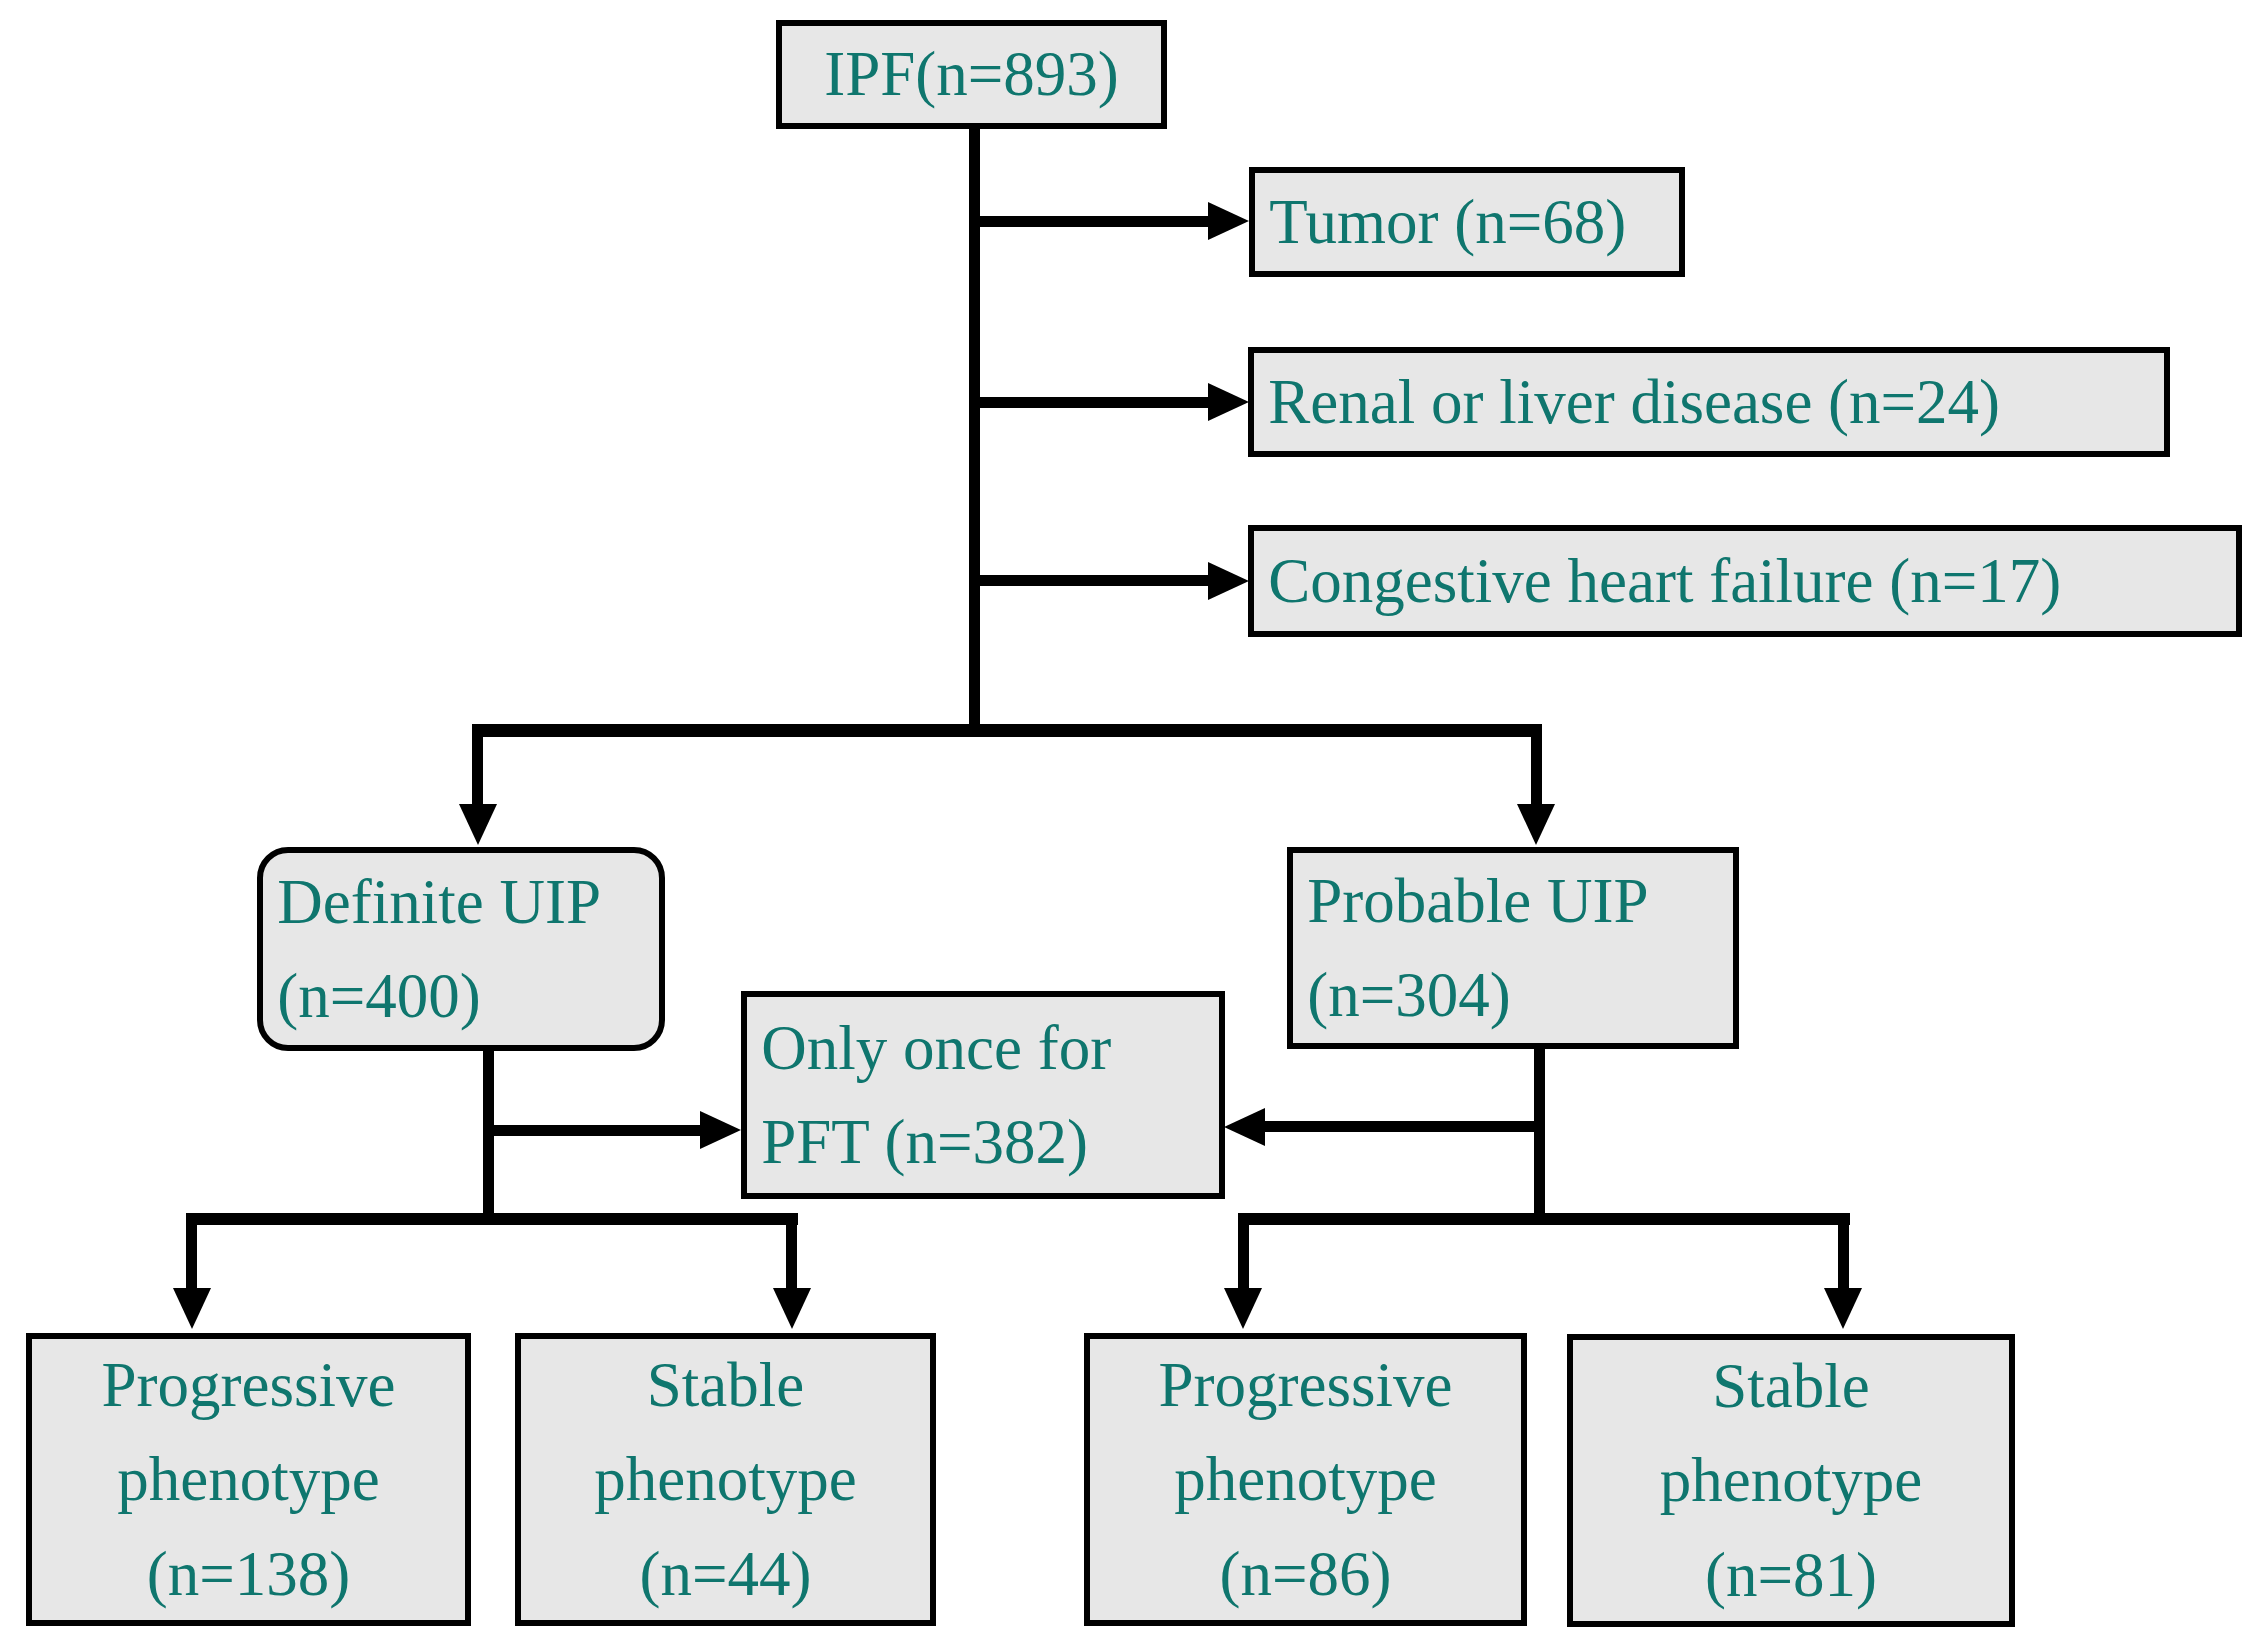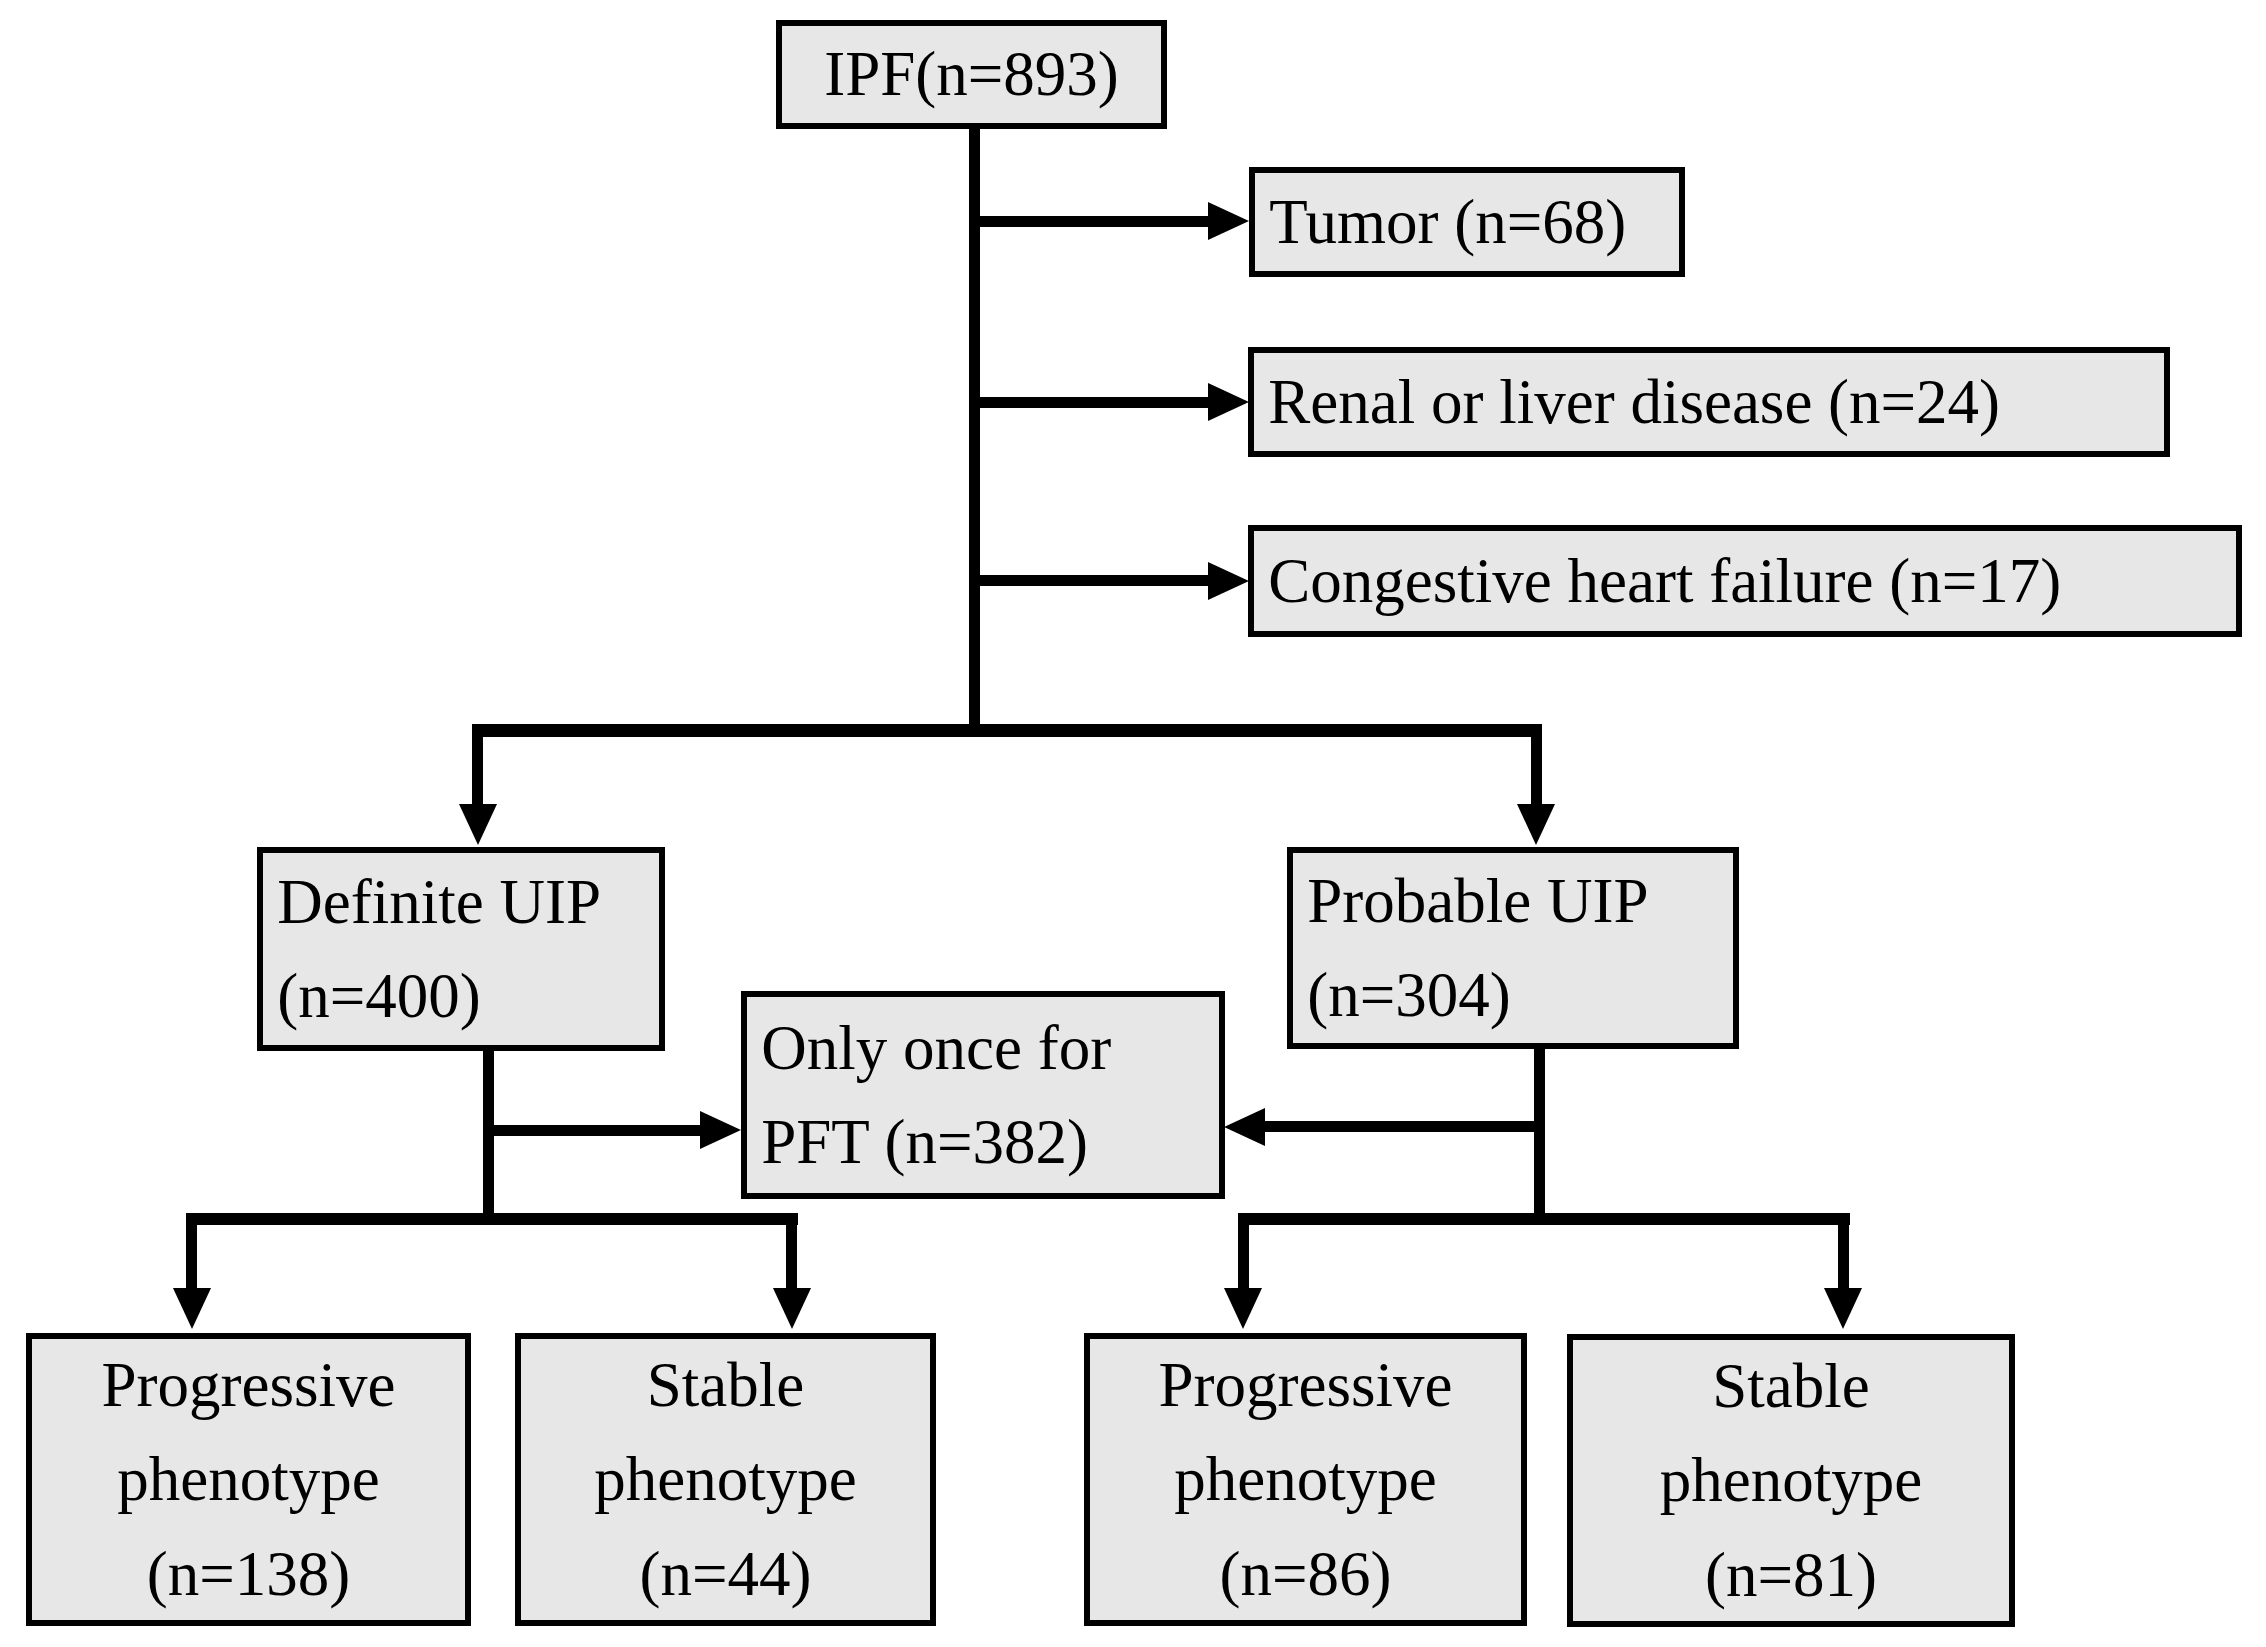--- a/index.html
+++ b/index.html
@@ -1,21 +1,21 @@
 <!DOCTYPE html>
 <html style="font-size:14.3px"><head>
 <meta charset="utf-8">
 <style>
   html,body{margin:0;padding:0;background:#ffffff;}
   #canvas{
     position:relative;
     width:2267px;height:1648px;
     background:#ffffff;
     font-family:"Liberation Serif", serif;
-    color:#000000;
+    color:#0f766e;
     overflow:hidden;
   }
   .box{
     position:absolute;
     background:#e7e7e7;
     border:6.3px solid #000000;
     box-sizing:border-box;
     display:flex;
     flex-direction:column;
     justify-content:center;
@@ -85,21 +85,21 @@
   </div>
 
   <div class="box left" style="left:1248px;top:347px;width:922px;height:110px;">
     <div>Renal or liver disease (n=24)</div>
   </div>
 
   <div class="box left" style="left:1248px;top:525px;width:994px;height:112px;">
     <div>Congestive heart failure (n=17)</div>
   </div>
 
-  <div class="box left" style="left:257px;top:847px;width:408px;height:204px;">
+  <div class="box left" style="left:257px;top:847px;width:408px;height:204px;border-radius:31px;">
     <div>Definite UIP</div>
     <div>(n=400)</div>
   </div>
 
   <div class="box left" style="left:1287px;top:847px;width:452px;height:202px;">
     <div>Probable UIP</div>
     <div>(n=304)</div>
   </div>
 
   <div class="box left" style="left:741px;top:991px;width:484px;height:208px;">

